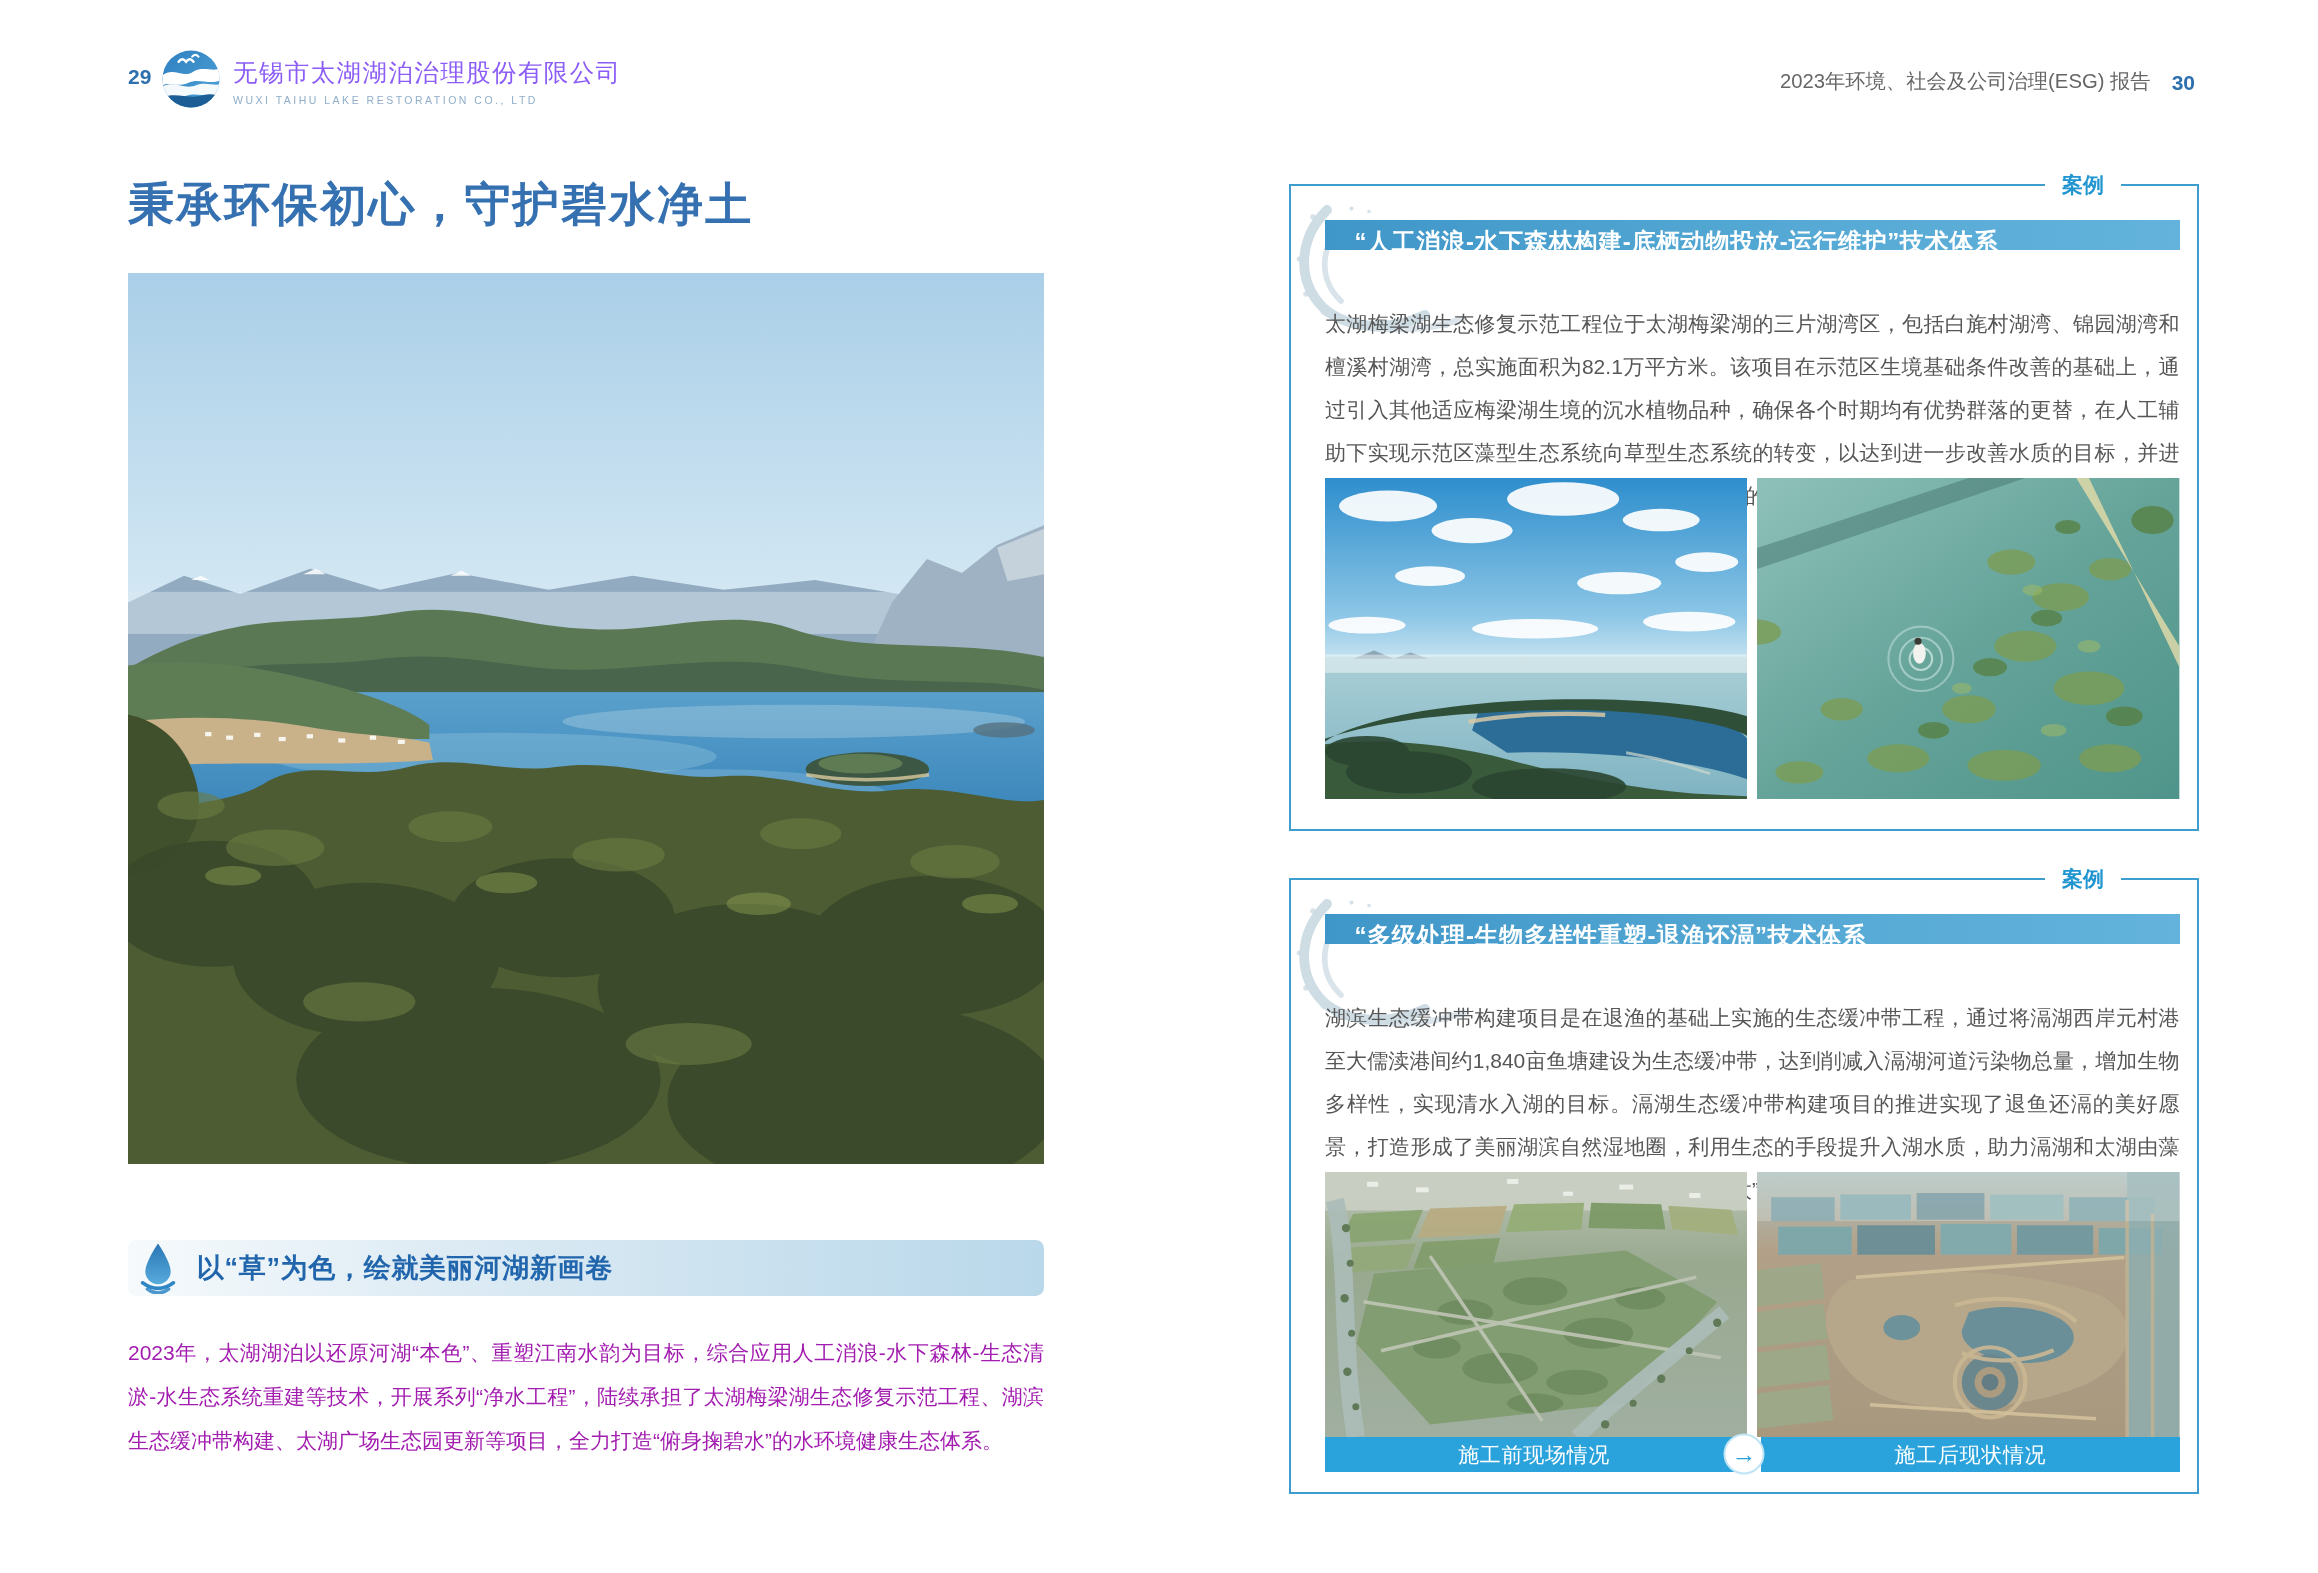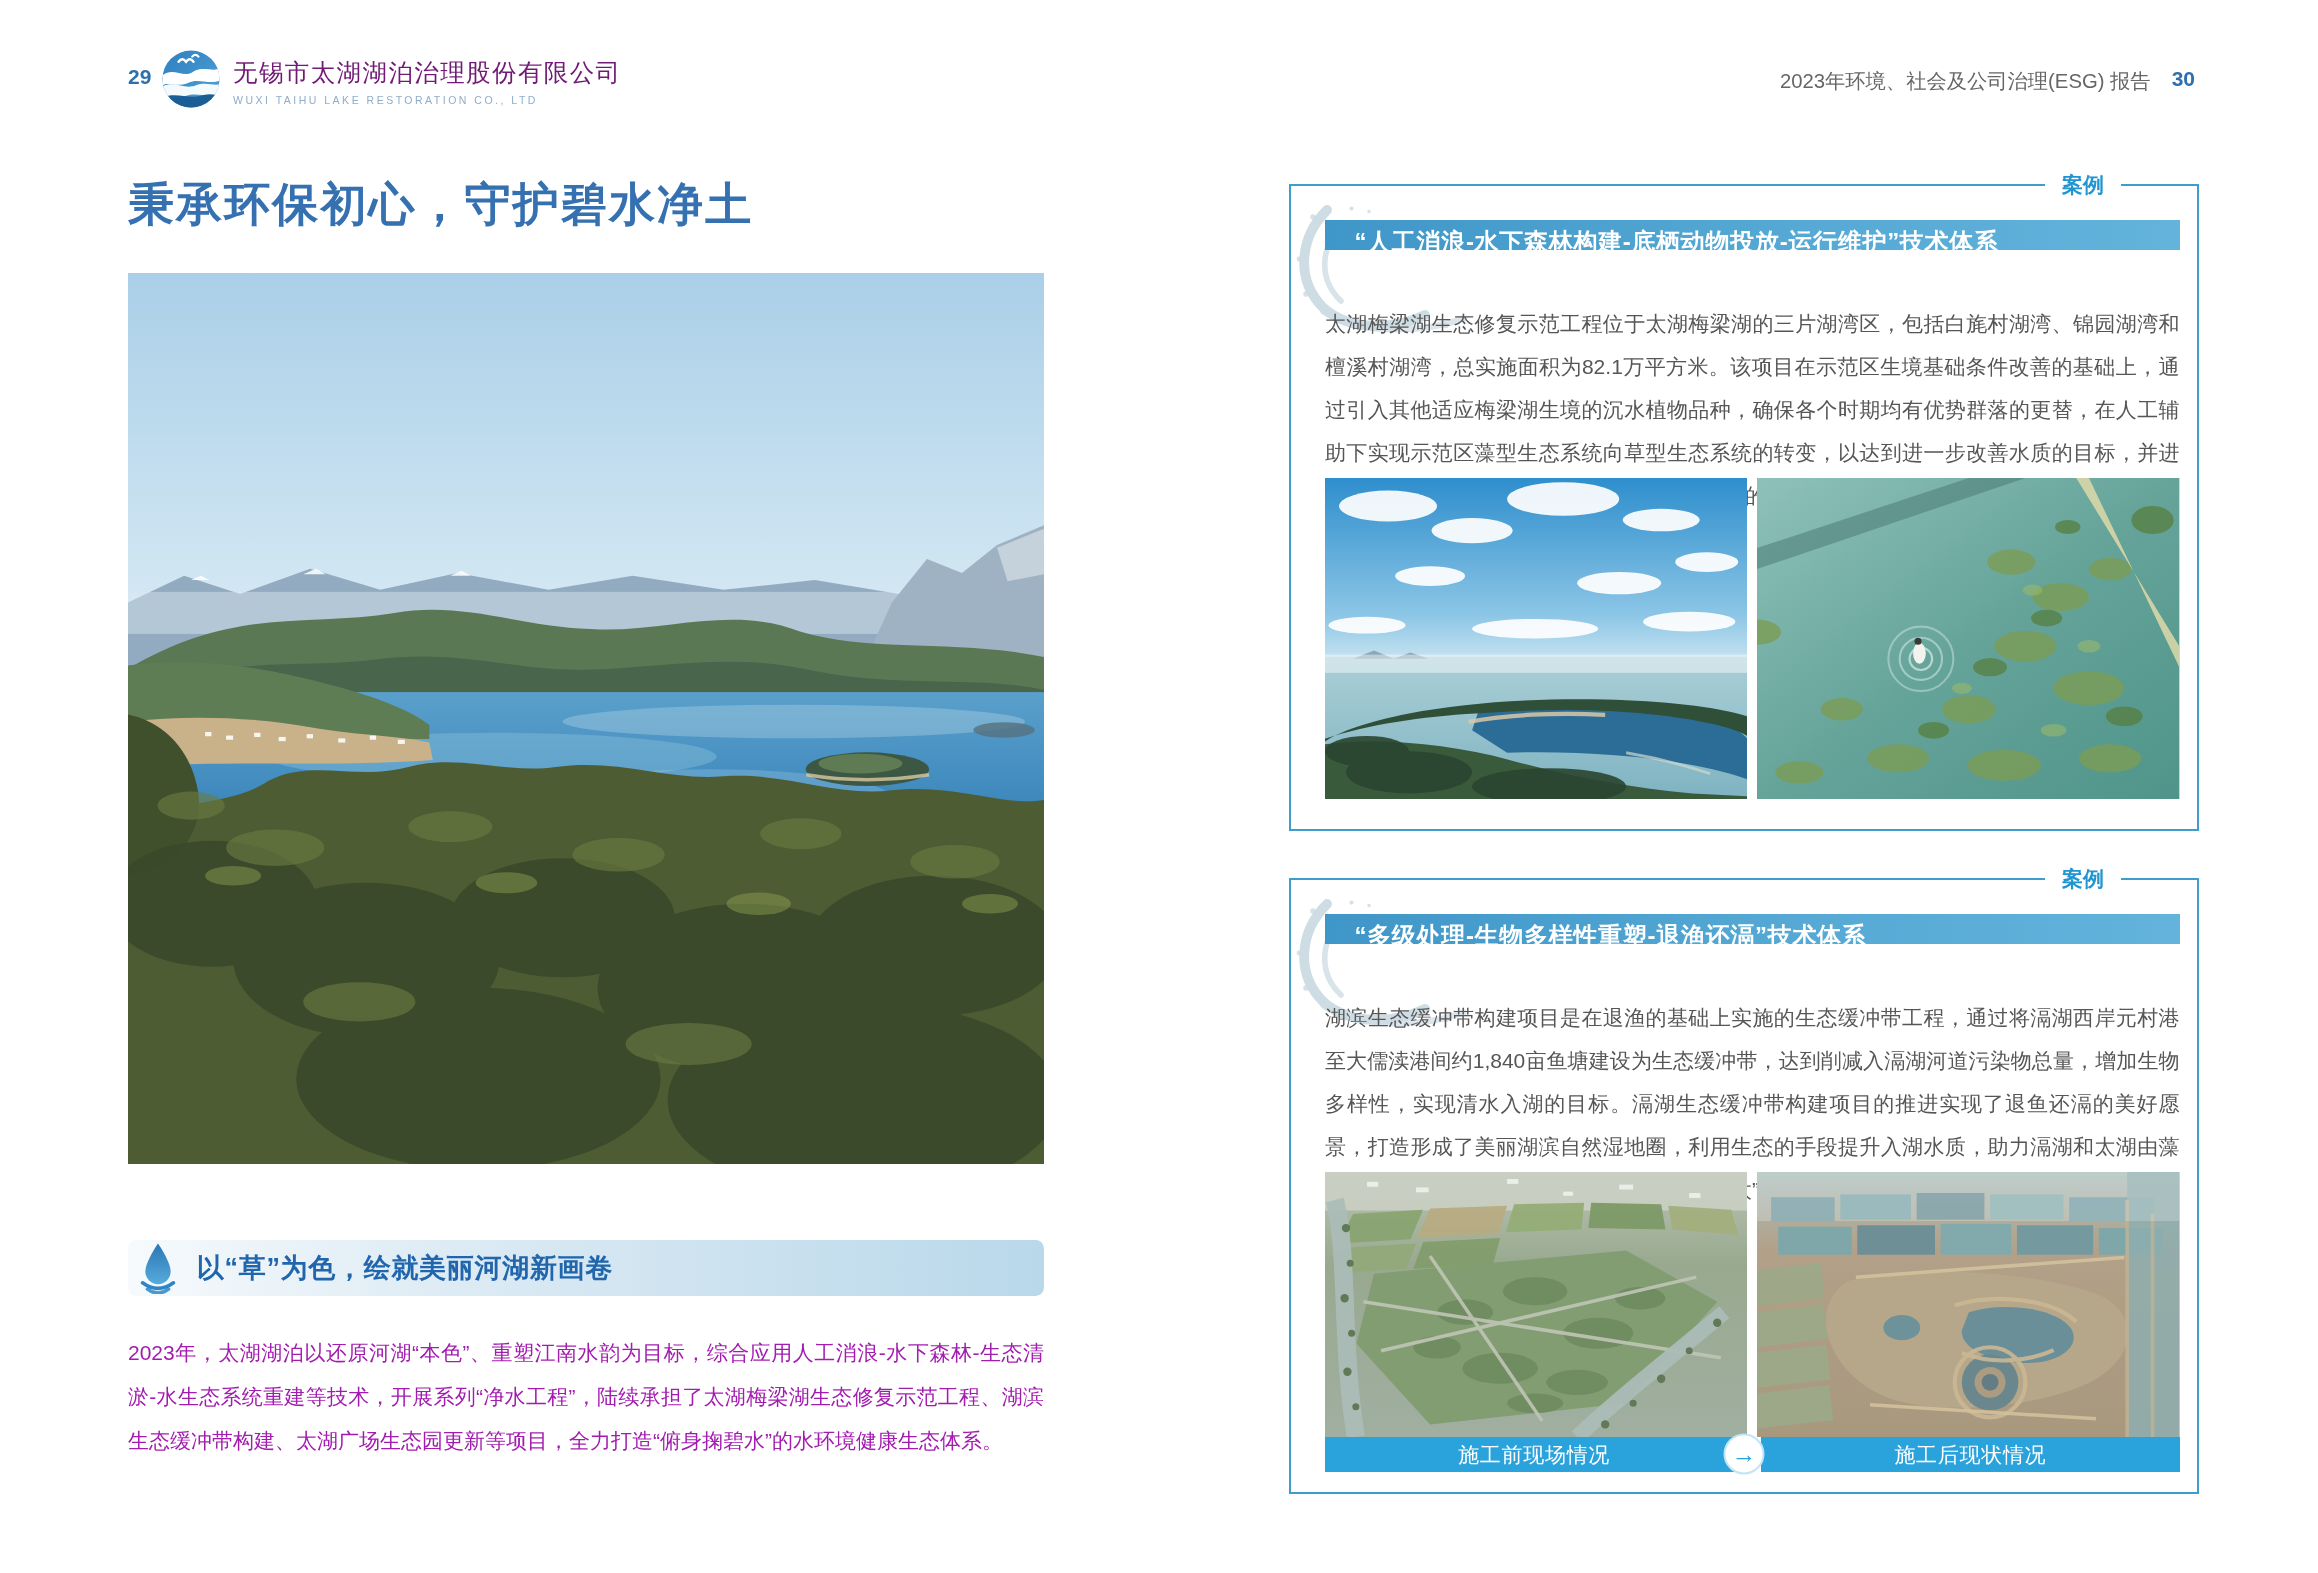--- a/index.html
+++ b/index.html
@@ -5,23 +5,23 @@
   html,body{margin:0;padding:0;background:#ffffff;}
   #page{
     position:relative;width:2319px;height:1573px;background:#ffffff;overflow:hidden;
     font-family:"Liberation Sans","DejaVu Sans",sans-serif;color:#555;
   }
   
   .pagenum{position:absolute;font-size:21px;font-weight:bold;color:#2e6fae;}
   #pagenum-left{left:128px;top:65px;text-align:right;}
   #logo{position:absolute;left:160px;top:48px;width:62px;height:62px;}
   #company{position:absolute;left:233px;top:56px;}
-  #company .zh{font-size:24.5px;color:#701a75;letter-spacing:1.4px;}
+  #company .zh{font-size:24.5px;color:#8b5cf6;letter-spacing:1.4px;}
   #company .en{font-size:10.5px;color:#8fadc9;letter-spacing:2.5px;margin-top:4.9px;}
-  #header-right{position:absolute;right:124px;top:67px;display:flex;align-items:flex-start;gap:21px;}
+  #header-right{position:absolute;right:124px;top:67px;display:flex;align-items:flex-end;gap:21px;}
   #header-right .rpt{font-size:20.3px;color:#666;}
   #header-right .num{font-size:21px;font-weight:bold;color:#2e6fae;}
   
   #main-title{position:absolute;left:128px;top:174px;font-size:46px;font-weight:bold;color:#3570b0;letter-spacing:2.1px;}
   #main-photo{position:absolute;left:128px;top:273px;width:916px;height:892px;overflow:hidden;}
   #section-bar{
     position:absolute;left:128px;top:1240px;width:916px;height:56px;border-radius:8.4px;
     background:linear-gradient(90deg,#f6fafc 0%,#ddebf4 35%,#b9d8ea 100%);
     display:flex;align-items:center;
   }

